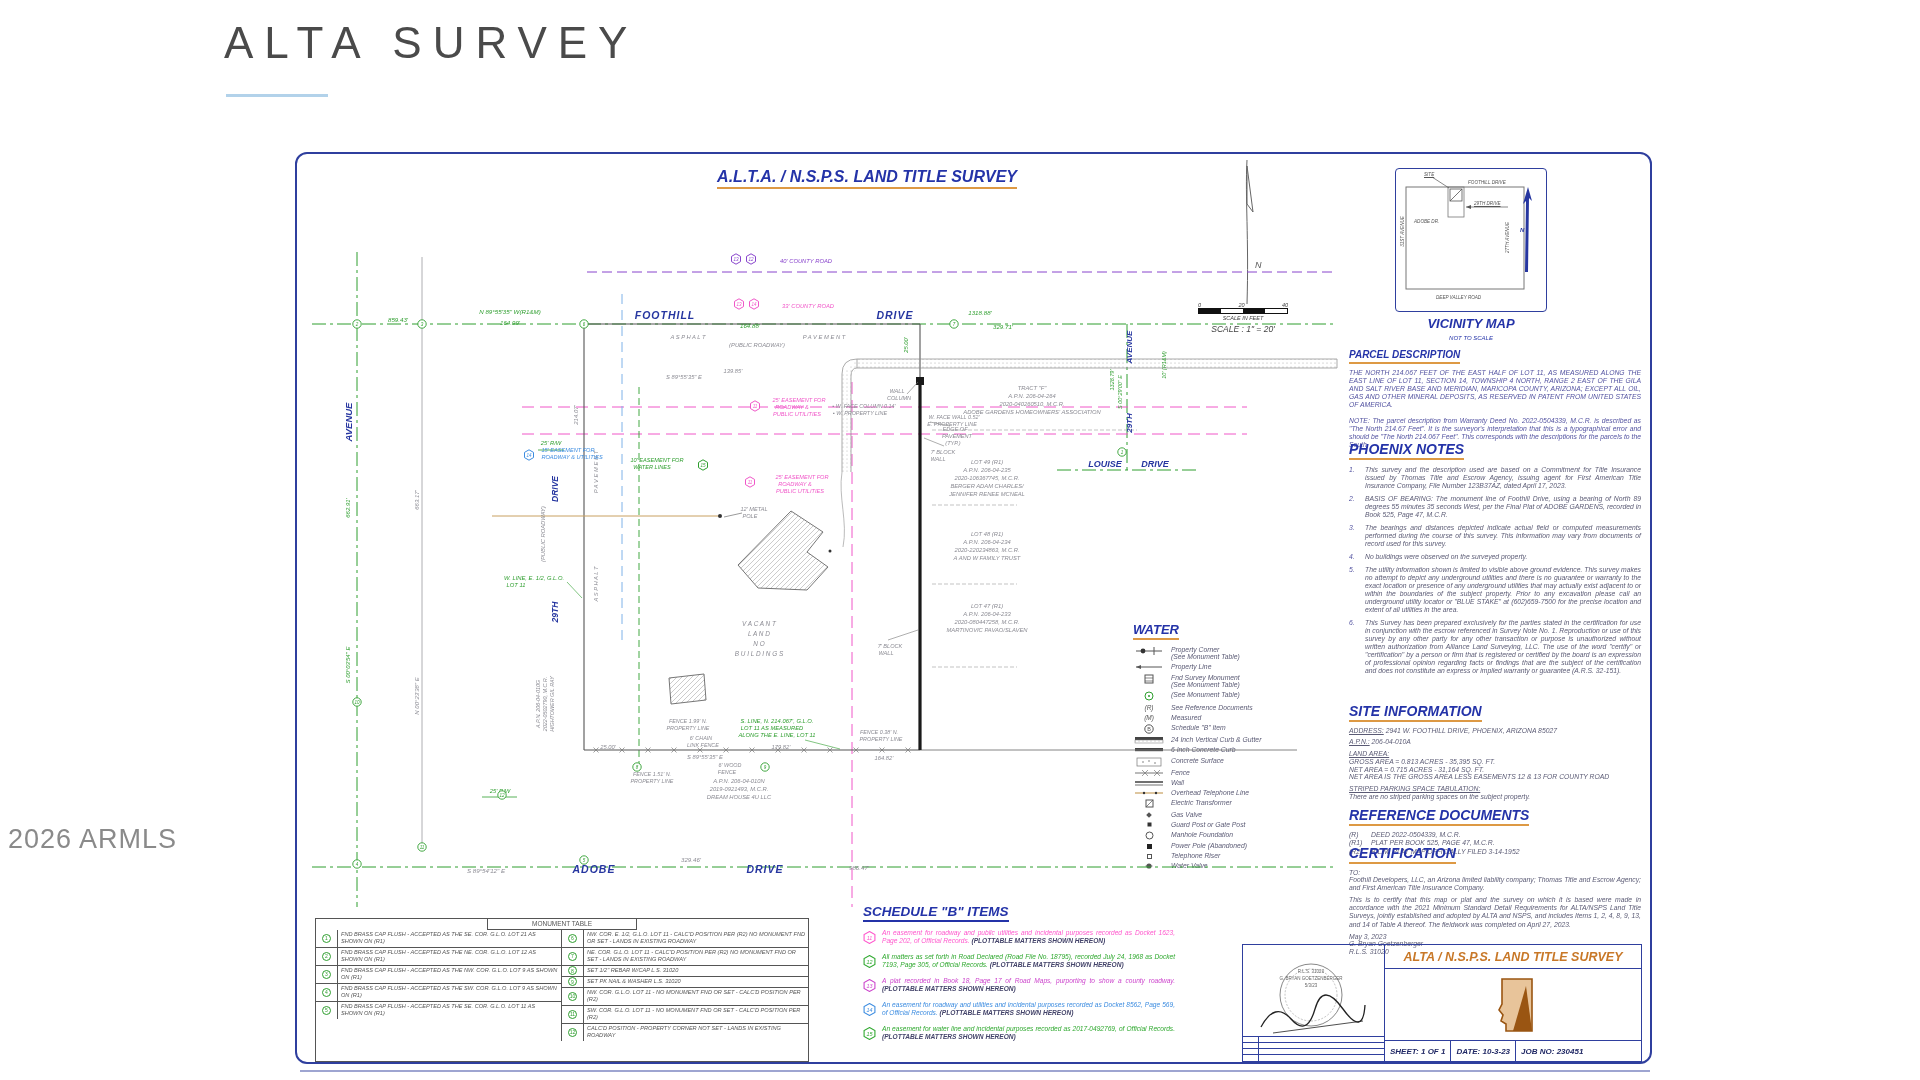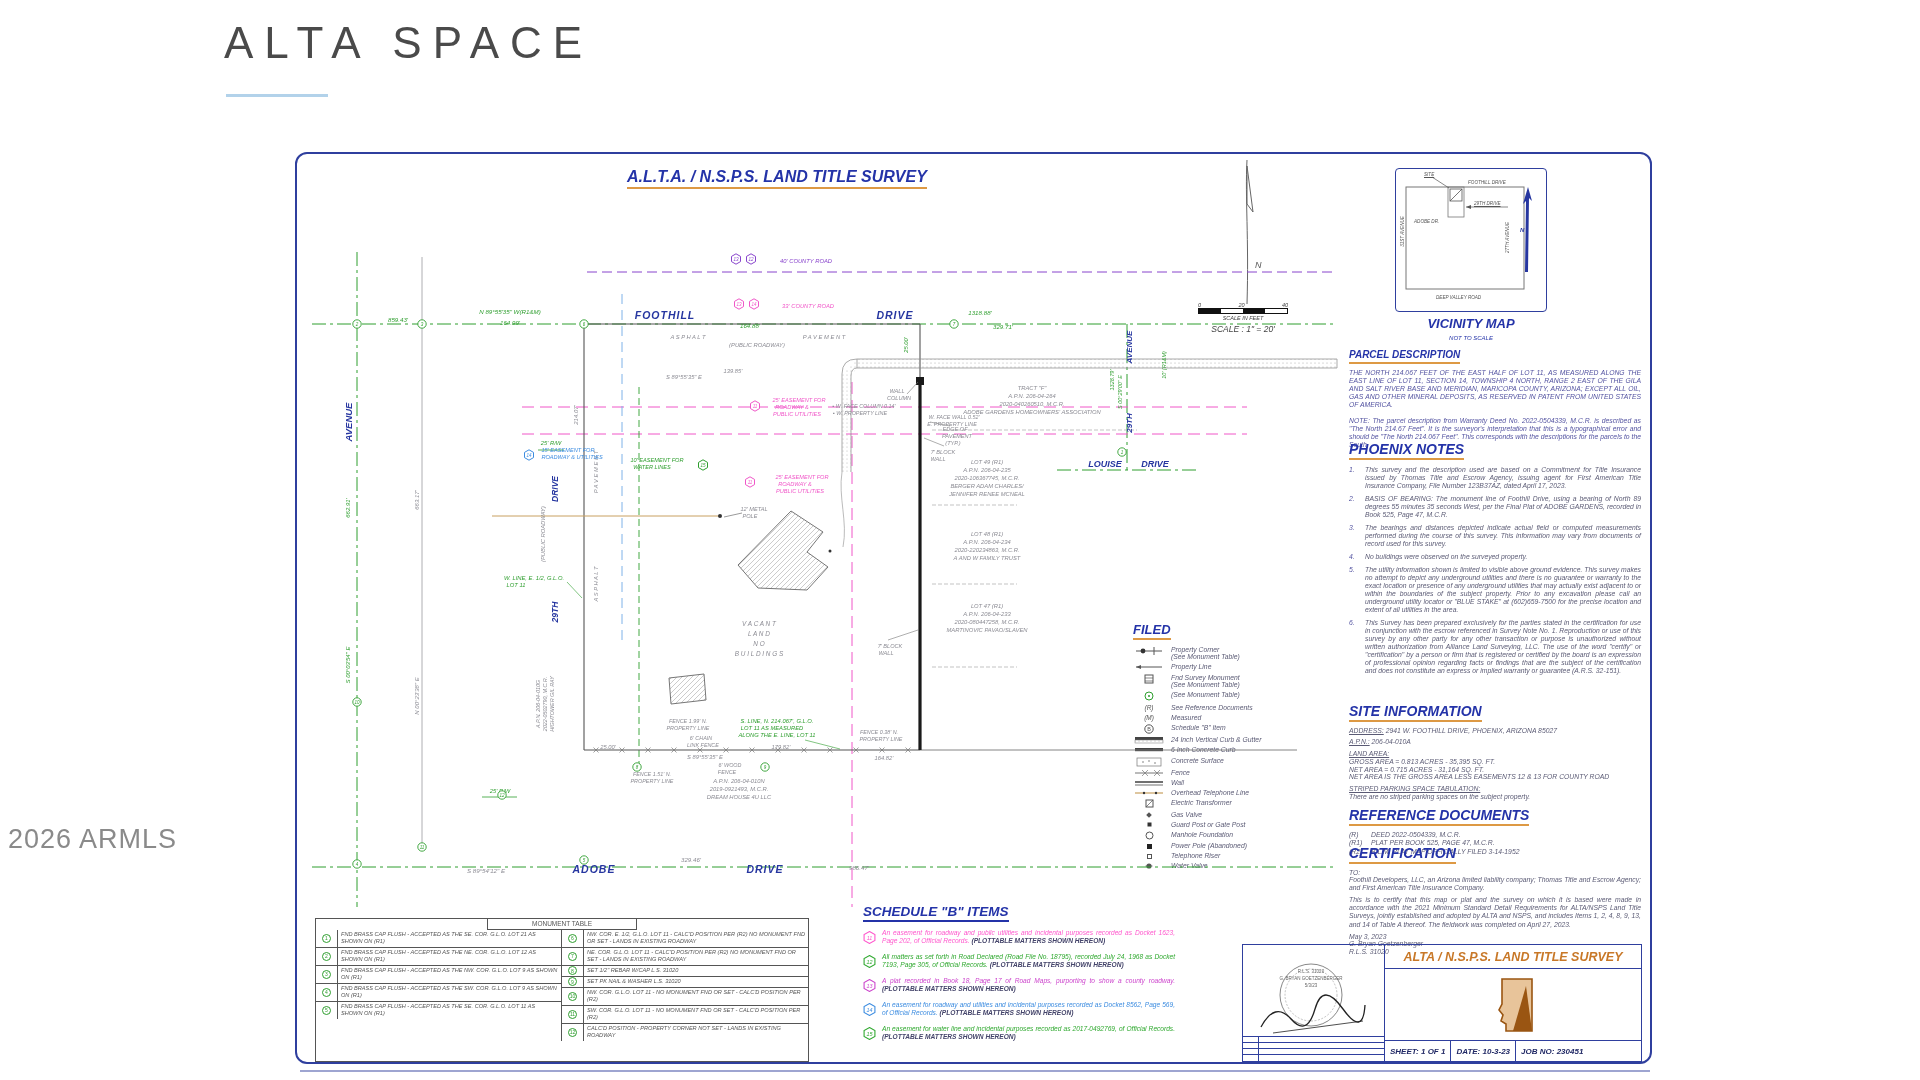--- a/index.html
+++ b/index.html
@@ -4,21 +4,21 @@
 <style>
   *{margin:0;padding:0;box-sizing:border-box}
   html,body{width:1920px;height:1080px;background:#fff;font-family:"Liberation Sans",sans-serif;position:relative;overflow:hidden}
   .abs{position:absolute}
   #page-title{left:224px;top:18px;font-size:44px;font-weight:500;color:#4a4a4a;letter-spacing:11px}
   #title-rule{left:226px;top:94px;width:102px;height:3px;background:#b2d2ea}
   #watermark{left:8px;top:824px;font-size:27px;color:#8a8a8a;letter-spacing:1px}
   #doc{left:295px;top:152px;width:1357px;height:912px;border:2.5px solid #2f3f9e;border-radius:12px;background:#fff}
   #bottom-rule{left:300px;top:1070px;width:1350px;height:2px;background:#6a74b8;opacity:.65}
   .hd{font-style:italic;font-weight:bold;color:#2433a8;border-bottom:2px solid #dd9944;display:inline-block;line-height:1.05;padding-bottom:1px;white-space:nowrap}
-  #doc-head{left:330px;top:14px;width:390px;text-align:left}
+  #doc-head{left:330px;top:14px;width:390px;text-align:right}
   #doc-title{font-size:16px}
   #doc-sub{margin-top:4px;font-size:10.5px;font-weight:bold;font-style:italic;color:#2433a8;line-height:1.3}
   
   .sec{left:1052px;width:292px}
   .body-txt{font-size:6.8px;line-height:1.18;font-style:italic;color:#5252a0;text-align:justify}
   .note-row{display:flex;gap:7px;margin-bottom:5px}
   .note-num{width:9px;flex:none;font-style:italic;color:#5252a0;font-size:6.8px}
   .plain{color:#5a5a74}
   .site-line{font-size:6.8px;line-height:1.14;font-style:italic;color:#5a5a74}
   .ulbl{text-decoration:underline}
@@ -76,21 +76,21 @@
   #rev-table{position:absolute;left:0;bottom:0;width:100%;border-top:1px solid #2f3f9e}
   .rev-row{display:flex;height:6px;border-bottom:1px solid #2f3f9e}
   .rev-row:last-child{border-bottom:none}
   .rev-a{width:16px;border-right:1px solid #2f3f9e}
   .rev-b{flex:1}
   #seal-txt{position:absolute;left:34px;top:24px;width:68px;text-align:center;font-size:4.5px;color:#666;line-height:1.5}
 </style>
 </head>
 <body>
 
-<h1 id="page-title" class="abs">ALTA SPACE</h1>
+<h1 id="page-title" class="abs">ALTA SURVEY</h1>
 <div id="title-rule" class="abs"></div>
 <div id="watermark" class="abs">2026 ARMLS</div>
 <div id="bottom-rule" class="abs"></div>
 
 <div id="doc" class="abs">
 
   <div id="doc-head" class="abs">
     <span id="doc-title" class="hd">A.L.T.A. / N.S.P.S. LAND TITLE SURVEY</span>
   </div>
 
@@ -212,21 +212,21 @@
     <span class="hd" style="font-size:14px">CERTIFICATION</span>
     <div class="site-line" style="margin-top:5px">TO:</div>
     <div class="body-txt plain">Foothill Developers, LLC, an Arizona limited liability company; Thomas Title and Escrow Agency; and First American Title Insurance Company.</div>
     <div class="body-txt plain" style="margin-top:4px">This is to certify that this map or plat and the survey on which it is based were made in accordance with the 2021 Minimum Standard Detail Requirements for ALTA/NSPS Land Title Surveys, jointly established and adopted by ALTA and NSPS, and includes Items 1, 2, 4, 8, 9, 13, and 14 of Table A thereof. The fieldwork was completed on April 27, 2023.</div>
     <div class="site-line" style="margin-top:4px">May 3, 2023</div>
     <div class="site-line">G. Bryan Goetzenberger</div>
     <div class="site-line">R.L.S. 31020</div>
   </div>
 
   <div id="legend" class="abs">
-    <span class="hd" style="font-size:13px">FILED</span>
+    <span class="hd" style="font-size:13px">WATER</span>
     <div id="legend-list" style="margin-top:6px">
         <div class="lg-row">
           <span class="lg-sym">
             <svg width="30" height="10">
               <line x1="2" y1="5" x2="28" y2="5" stroke="#555"></line>
               <circle cx="9" cy="5" r="2.4" fill="#333"></circle>
               <line x1="20" y1="1" x2="20" y2="9" stroke="#555"></line>
             </svg>
           </span>
           <div class="lg-lbl">

